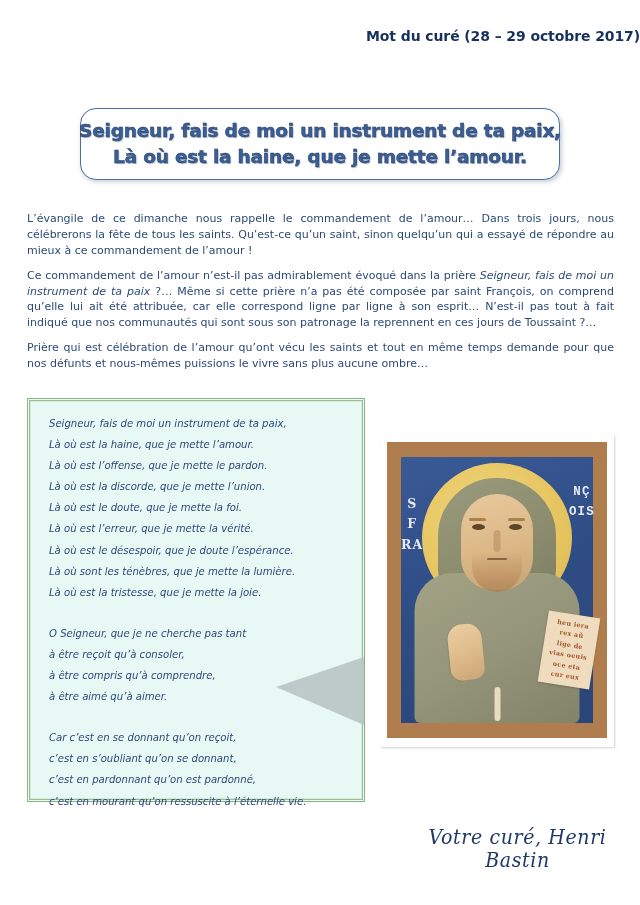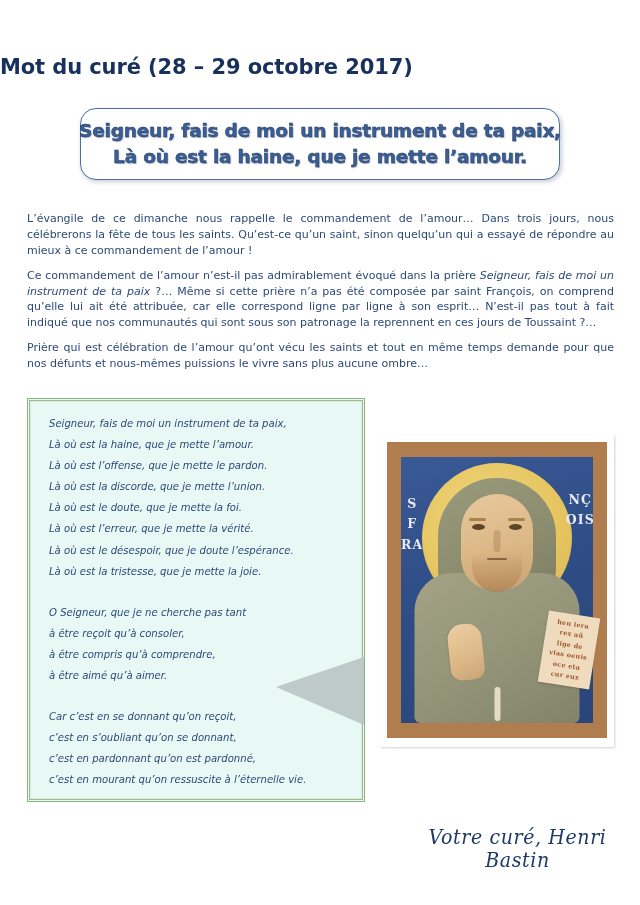--- a/index.html
+++ b/index.html
@@ -14,27 +14,26 @@
     font-family: "Liberation Sans", sans-serif;
     overflow: hidden;
   }
 
   
   .page-title {
     position: absolute;
     top: 28px;
     left: 0;
     width: 640px;
-    text-align: left;
+    text-align: right;
     font-family: "DejaVu Sans", sans-serif;
-    font-size: 21px;
+    font-size: 14px;
     font-weight: bold;
     letter-spacing: -0.1px;
     color: #17315c;
-    margin-top: 27px;
   }
 
   
   .banner {
     position: absolute;
     left: 80px;
     top: 108px;
     width: 480px;
     height: 72px;
     box-sizing: border-box;
@@ -283,21 +282,21 @@
     position: absolute;
     font-family: "DejaVu Serif", serif;
     font-size: 12.5px;
     font-weight: bold;
     color: #e6e9f2;
     letter-spacing: 1.2px;
     line-height: 1.62;
     text-align: center;
   }
   .icon-text.left { left: 14px; top: 52px; }
-  .icon-text.right { right: 12px; top: 48px; }
+  .icon-text.right { right: 12px; top: 40px; font-family: Liberation Mono, monospace; }
   .cord {
     position: absolute;
     left: 50%;
     bottom: 2px;
     transform: translateX(-50%);
     width: 6px;
     height: 34px;
     background: #e6dcc2;
     border-radius: 3px;
   }
@@ -336,20 +335,21 @@
 <div class="prayer-box">
   <div class="callout-tail"></div>
   <div class="prayer-inner">
     <div class="pl">Seigneur, fais de moi un instrument de ta paix,</div>
     <div class="pl">Là où est la haine, que je mette l’amour.</div>
     <div class="pl">Là où est l’offense, que je mette le pardon.</div>
     <div class="pl">Là où est la discorde, que je mette l’union.</div>
     <div class="pl">Là où est le doute, que je mette la foi.</div>
     <div class="pl">Là où est l’erreur, que je mette la vérité.</div>
     <div class="pl">Là où est le désespoir, que je doute l’espérance.</div>
+    <div class="pl">Là où sont les ténèbres, que je mette la lumière.</div>
     <div class="pl">Là où est la tristesse, que je mette la joie.</div>
     <div class="gap"></div>
     <div class="pl">O Seigneur, que je ne cherche pas tant</div>
     <div class="pl">à être reçoit qu’à consoler,</div>
     <div class="pl">à être compris qu’à comprendre,</div>
     <div class="pl">à être aimé qu’à aimer.</div>
     <div class="gap"></div>
     <div class="pl">Car c’est en se donnant qu’on reçoit,</div>
     <div class="pl">c’est en s’oubliant qu’on se donnant,</div>
     <div class="pl">c’est en pardonnant qu’on est pardonné,</div>

